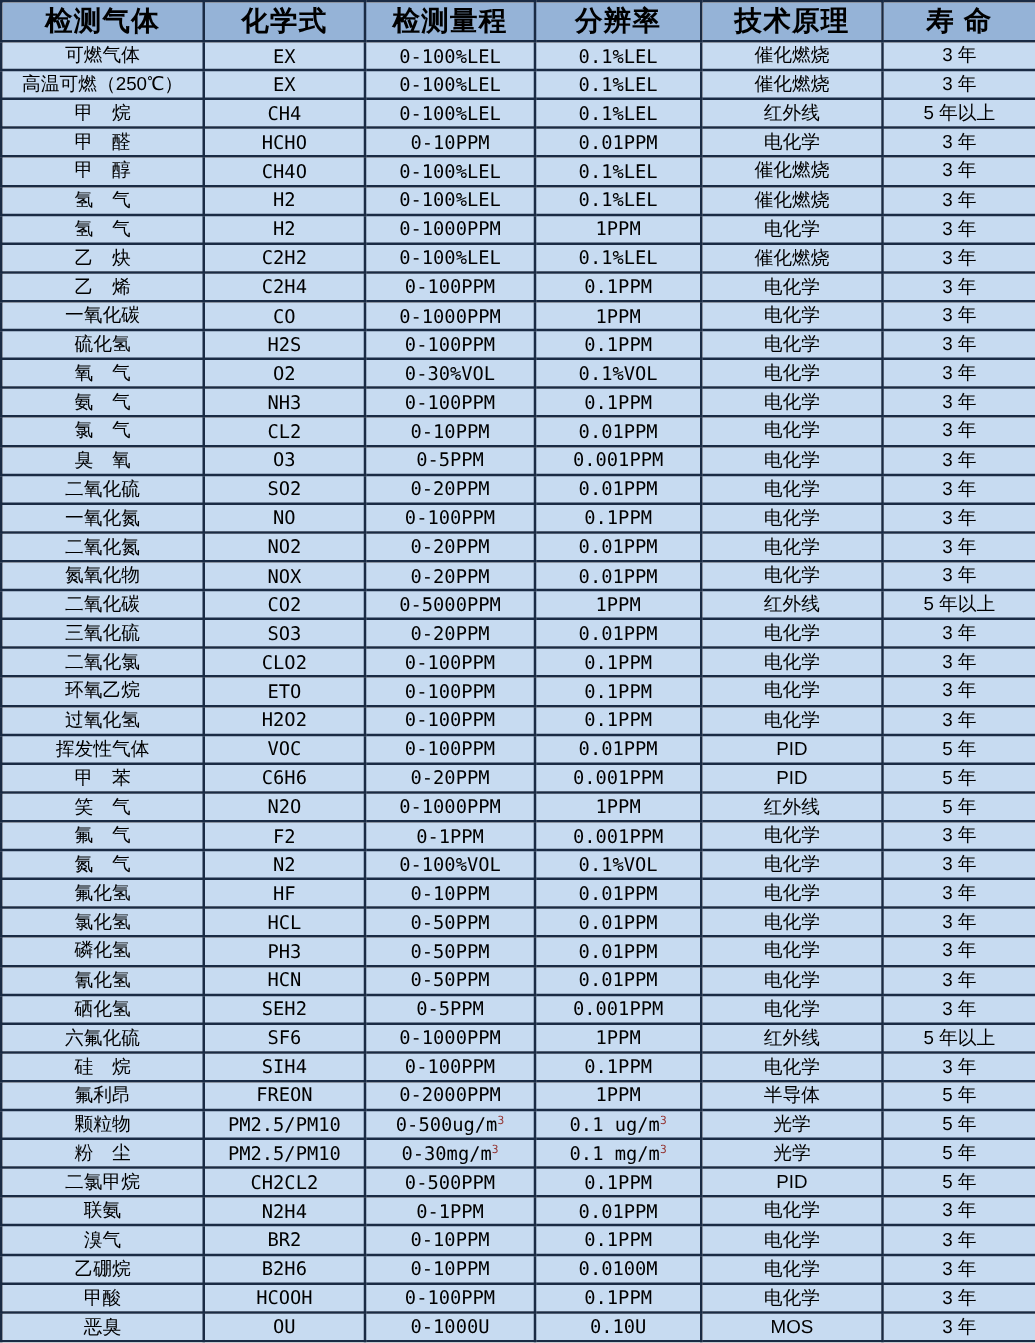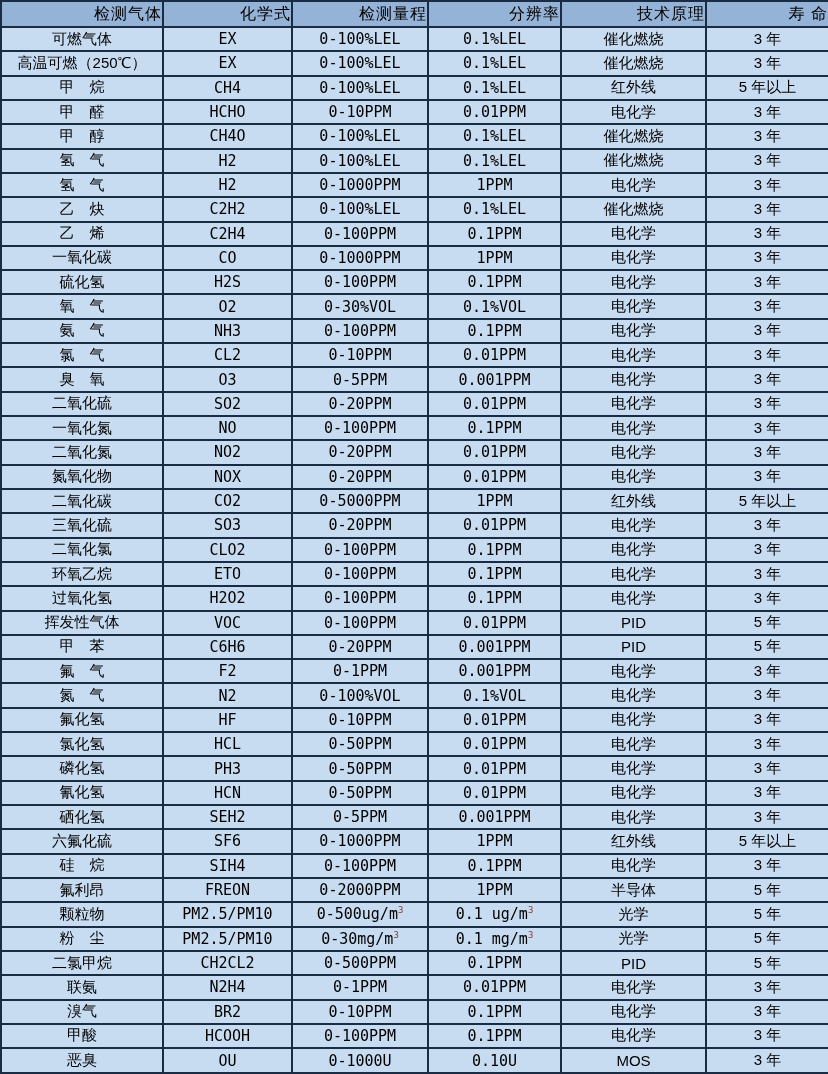--- a/index.html
+++ b/index.html
@@ -15,25 +15,24 @@
   table.gas-table td {
     border: 2px solid var(--border-color, #1a2b44);
     text-align: center;
     vertical-align: middle;
     padding: 0;
     overflow: hidden;
     white-space: nowrap;
   }
   table.gas-table th {
     background: var(--header-bg, #95b3d7);
-    font-weight: normal;
-    font-size: 16px;
+    font-weight: bold;
+    font-size: 22px;
     height: 24px;
     letter-spacing: 1px;
-    text-align: right;
   }
   table.gas-table td {
     background: var(--row-bg, #c7dbf1);
     font-size: 15px;
   }
   td.latin {
     font-family: "DejaVu Sans Mono", monospace;
     font-size: 14px;
   }
   td.gas-name { font-size: 16px; }
@@ -270,20 +269,28 @@
       </tr>
       <tr>
         <td class="gas-name">甲　苯</td>
         <td class="latin">C6H6</td>
         <td class="latin">0-20PPM</td>
         <td class="latin">0.001PPM</td>
         <td>PID</td>
         <td>5 年</td>
       </tr>
       <tr>
+        <td class="gas-name">笑　气</td>
+        <td class="latin">N2O</td>
+        <td class="latin">0-1000PPM</td>
+        <td class="latin">1PPM</td>
+        <td>红外线</td>
+        <td>5 年</td>
+      </tr>
+      <tr>
         <td class="gas-name">氟　气</td>
         <td class="latin">F2</td>
         <td class="latin">0-1PPM</td>
         <td class="latin">0.001PPM</td>
         <td>电化学</td>
         <td>3 年</td>
       </tr>
       <tr>
         <td class="gas-name">氮　气</td>
         <td class="latin">N2</td>
@@ -390,20 +397,28 @@
       </tr>
       <tr>
         <td class="gas-name">溴气</td>
         <td class="latin">BR2</td>
         <td class="latin">0-10PPM</td>
         <td class="latin">0.1PPM</td>
         <td>电化学</td>
         <td>3 年</td>
       </tr>
       <tr>
+        <td class="gas-name">乙硼烷</td>
+        <td class="latin">B2H6</td>
+        <td class="latin">0-10PPM</td>
+        <td class="latin">0.0100M</td>
+        <td>电化学</td>
+        <td>3 年</td>
+      </tr>
+      <tr>
         <td class="gas-name">甲酸</td>
         <td class="latin">HCOOH</td>
         <td class="latin">0-100PPM</td>
         <td class="latin">0.1PPM</td>
         <td>电化学</td>
         <td>3 年</td>
       </tr>
       <tr>
         <td class="gas-name">恶臭</td>
         <td class="latin">OU</td>

